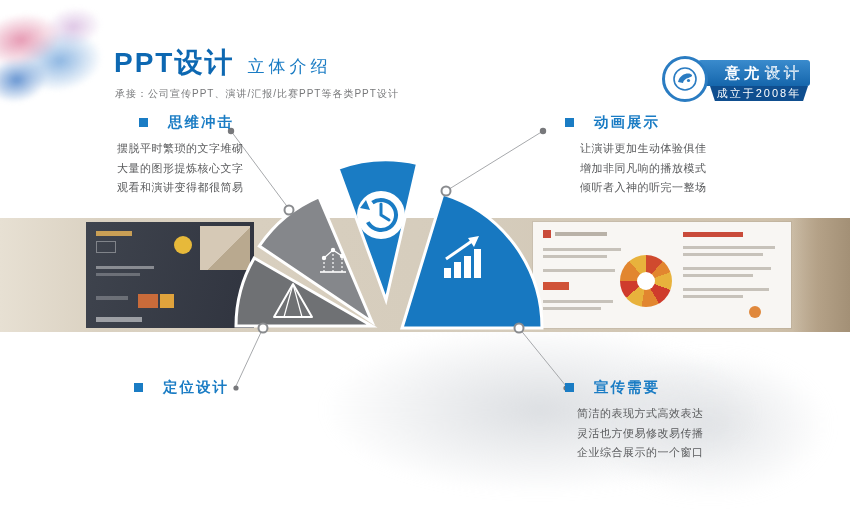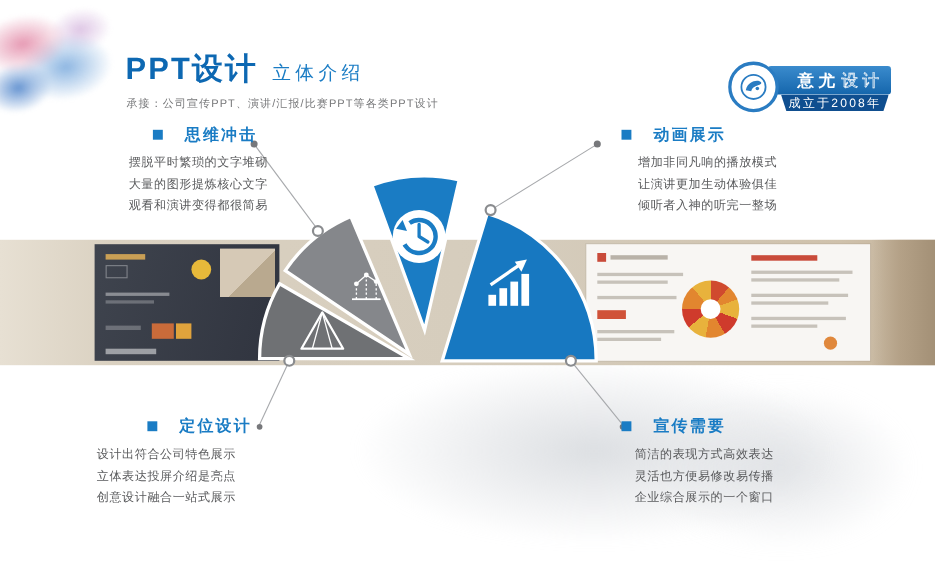--- a/index.html
+++ b/index.html
@@ -232,35 +232,30 @@
       <div>观看和演讲变得都很简易</div>
     </div>
   </div>
 
   <div class="section sec-anim">
     <div class="sec-title-row">
       <span class="sec-bullet"></span>
       <span class="sec-title">动画展示</span>
     </div>
     <div class="sec-lines">
+      <div>让演讲更加生动体验俱佳</div>
       <div>增加非同凡响的播放模式</div>
-      <div>让演讲更加生动体验俱佳</div>
       <div>倾听者入神的听完一整场</div>
     </div>
   </div>
 
   <div class="section sec-position">
     <div class="sec-title-row">
       <span class="sec-bullet"></span>
       <span class="sec-title">定位设计</span>
-    </div>
-    <div class="sec-lines">
-      <div>设计出符合公司特色展示</div>
-      <div>立体表达投屏介绍是亮点</div>
-      <div>创意设计融合一站式展示</div>
     </div>
   </div>
 
   <div class="section sec-promo">
     <div class="sec-title-row">
       <span class="sec-bullet"></span>
       <span class="sec-title">宣传需要</span>
     </div>
     <div class="sec-lines">
       <div>简洁的表现方式高效表达</div>

